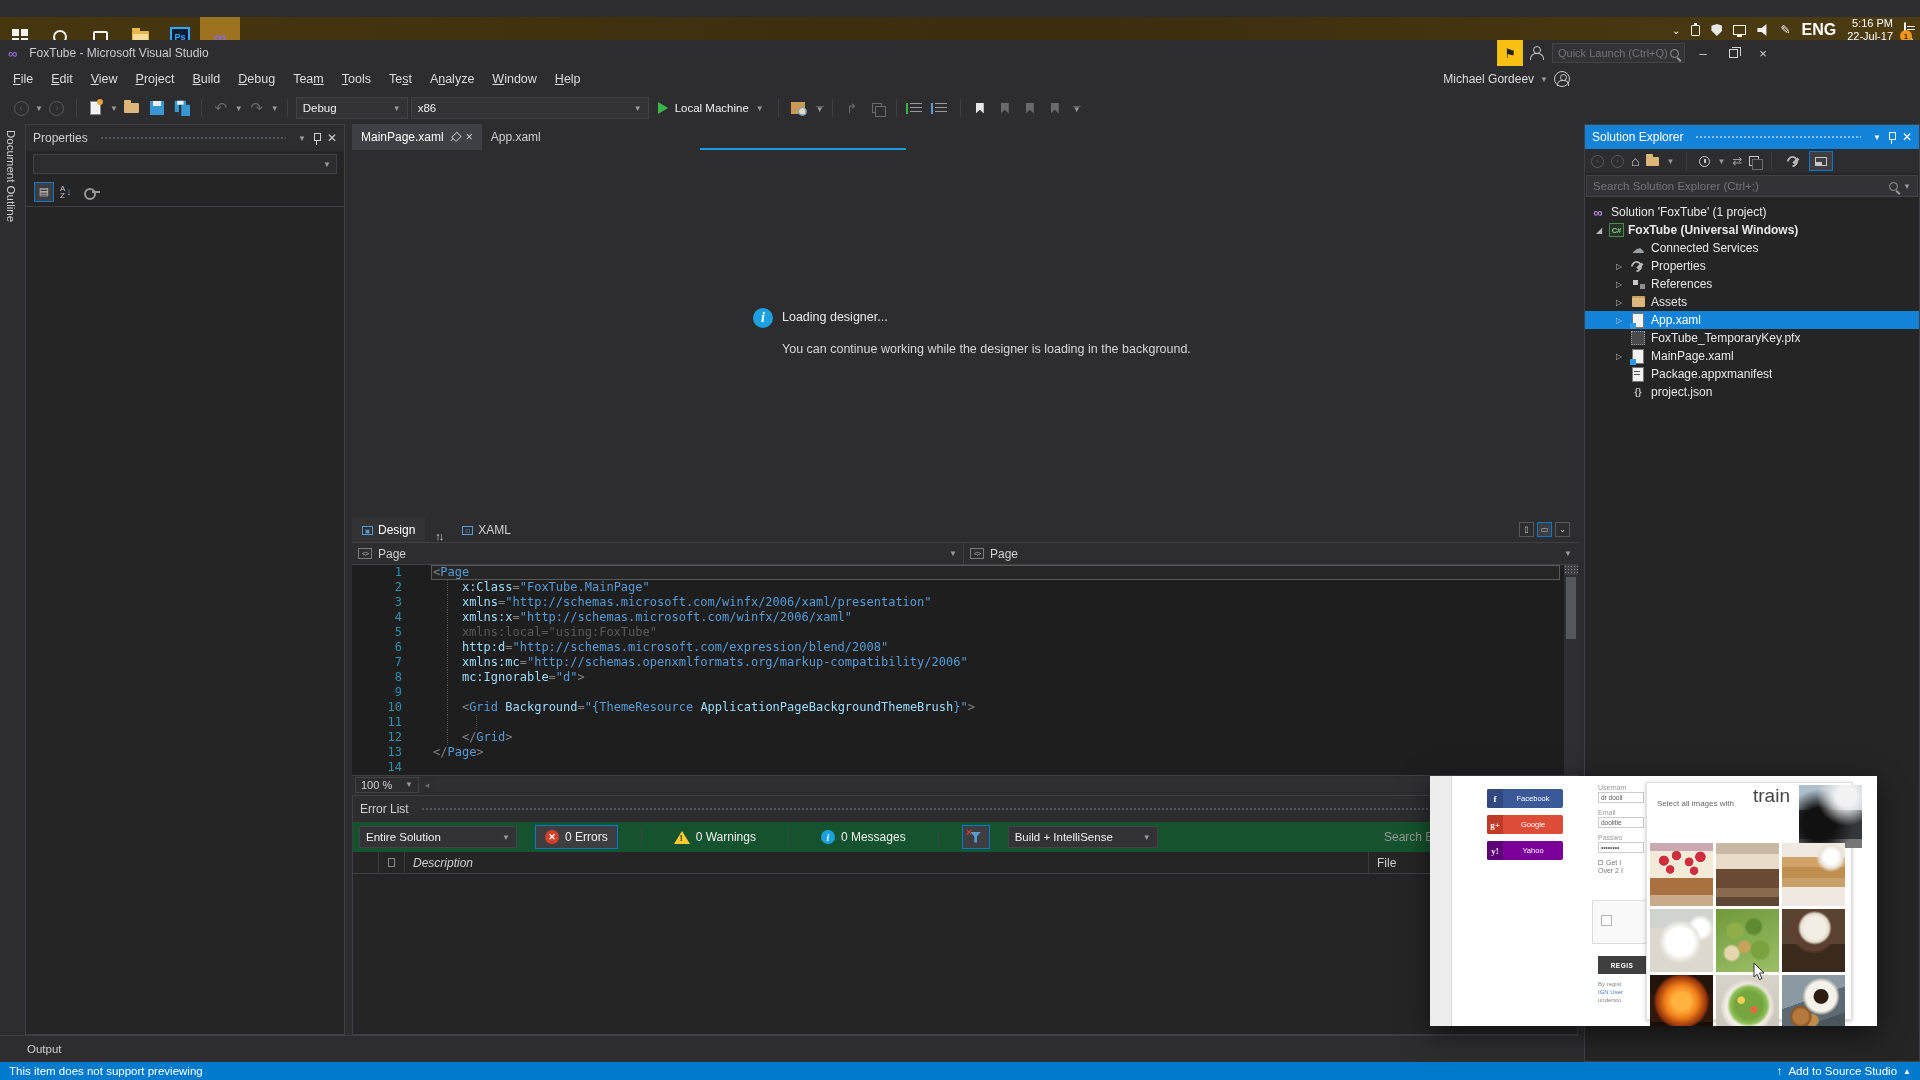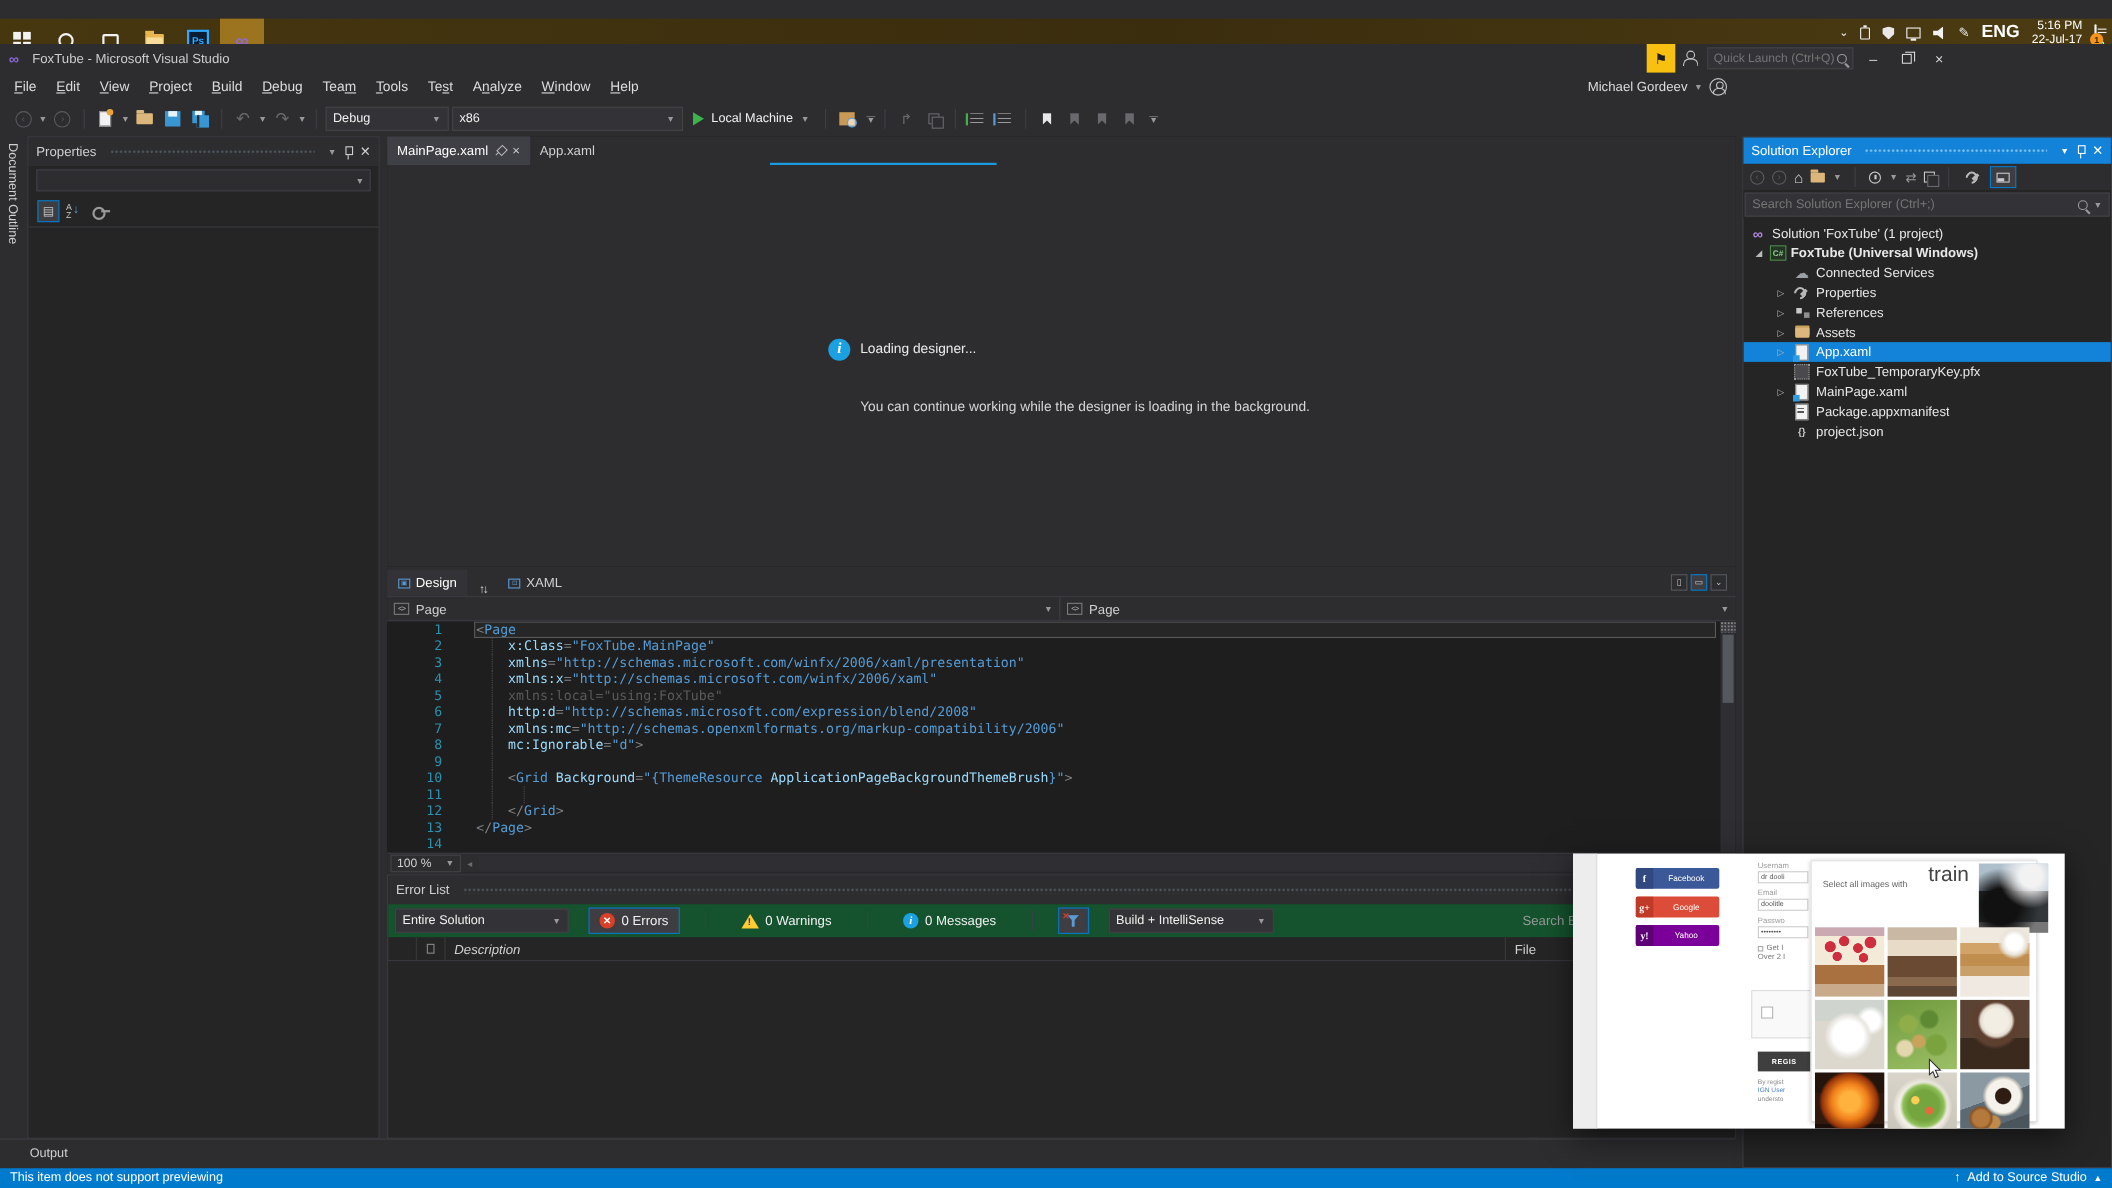--- a/index.html
+++ b/index.html
@@ -112,21 +112,21 @@
   .dtab{display:flex;align-items:center;padding:0 9px;gap:7px;color:#d0d0d0;font-size:12px;}
   .dtab.act{background:#3f3f46;color:#fff;}
   .tpin{width:8px;height:11px;position:relative;transform:rotate(45deg);opacity:.8;}
   .tpin:before{content:"";position:absolute;top:0;left:1px;width:5px;height:6px;border:1px solid #d0d0d0;}
   .tpin:after{content:"";position:absolute;left:3px;top:7px;width:1px;height:4px;background:#d0d0d0;}
   .tclose{color:#d0d0d0;font-size:12px;}
   .progress{position:absolute;left:348px;top:24px;width:206px;height:3px;background:#1a9be0;}
   .designer{height:365px;background:#2d2d30;position:relative;flex:none;}
   .info-circ{position:absolute;left:401px;top:158px;width:20px;height:20px;border-radius:50%;background:#1ba1e2;color:#fff;font-family:"Liberation Serif",serif;font-style:italic;font-weight:bold;font-size:14px;display:flex;align-items:center;justify-content:center;}
   .load-title{position:absolute;left:430px;top:160px;font-size:12.5px;color:#eaeaea;}
-  .load-sub{position:absolute;left:430px;top:192px;font-size:12.5px;color:#d6d6d6;margin-top:21px;}
+  .load-sub{position:absolute;left:430px;top:192px;font-size:12.5px;color:#d6d6d6;}
   .splitbar{height:28px;background:#2d2d30;display:flex;align-items:flex-end;flex:none;position:relative;border-bottom:1px solid #3f3f46;}
   .vtab2{display:flex;align-items:center;gap:5px;height:24px;padding:0 10px;font-size:12px;color:#d0d0d0;}
   .vtab2.act{background:#333337;color:#fff;}
   .vt-ico{width:11px;height:9px;border:1px solid #5b9bd5;background:#2d2d30;font-size:6px;color:#5b9bd5;display:flex;align-items:center;justify-content:center;}
   .swap-ico{font-size:11px;color:#d0d0d0;padding:0 10px;letter-spacing:-2px;}
   .pane-icos{position:absolute;right:8px;bottom:5px;display:flex;gap:3px;}
   .pic{width:15px;height:15px;border:1px solid #55585c;display:flex;align-items:center;justify-content:center;color:#c8c8c8;font-size:8px;}
   .pic.sel{border-color:#007acc;background:#3e3e42;}
   .crumbrow{height:22px;background:#2d2d30;display:flex;flex:none;border-bottom:1px solid #3f3f46;}
   .crumb{display:flex;align-items:center;gap:6px;padding:0 6px;font-size:12px;color:#d0d0d0;}
@@ -360,21 +360,21 @@
     <span class="dd">▼</span>
     <span class="tbi">
         <span class="dimg">↷</span>
       </span>
     <span class="dd">▼</span>
     <span class="sep"></span>
     <span class="combo" style="width:112px;">
         <span>Debug</span>
         <span class="dd">▼</span>
       </span>
-    <span class="combo" style="width:210px;gap:16px;">
+    <span class="combo" style="width:238px;gap:16px;">
         <span>x86</span>
         <span class="dd">▼</span>
       </span>
     <span class="run-btn">
       <span class="play-tri"></span>
       <span>Local Machine</span>
       <span class="dd">▼</span>
     </span>
     <span class="sep"></span>
     <span class="tbi">

